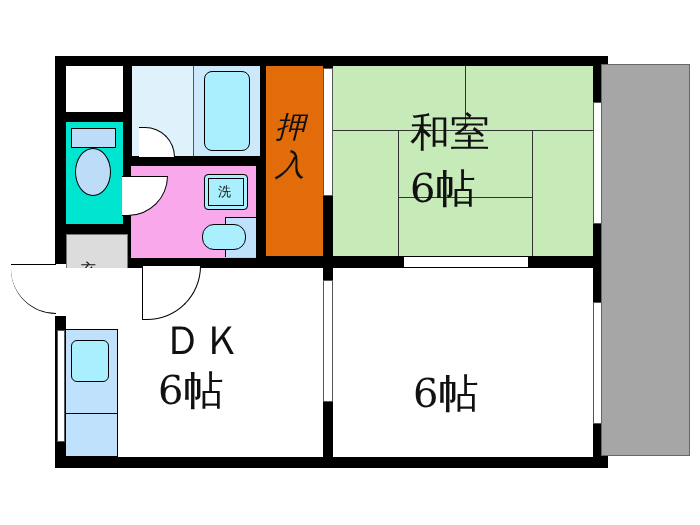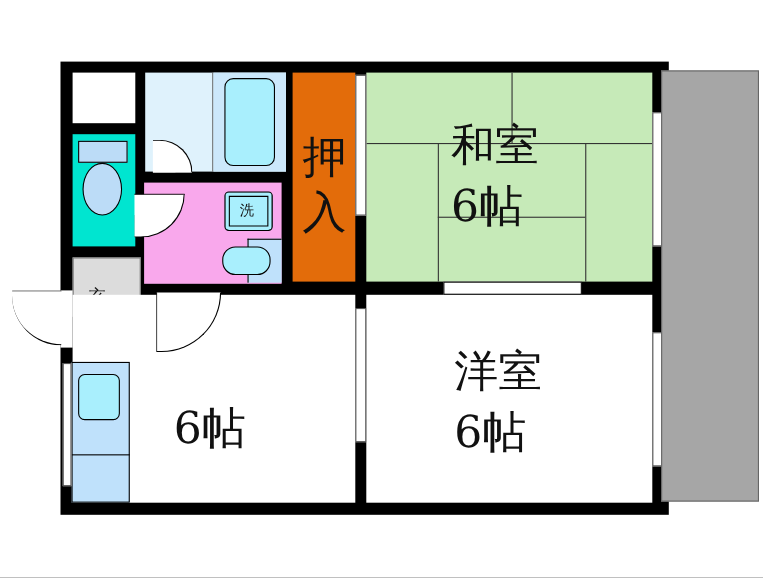--- a/index.html
+++ b/index.html
@@ -35,40 +35,40 @@
   <div class="abs" style="left:139px;top:127px;width:36px;height:30px;background:#fff;border:1px solid #000;border-left:none;border-bottom:none;border-radius:0 36px 0 0;"></div>
 
   <div class="abs" style="left:131px;top:166px;width:125px;height:92px;background:#f9a8ec;"></div>
   <div class="abs" style="left:122px;top:176px;width:46px;height:40px;background:#fff;border:1px solid #000;border-left:none;border-radius:0 0 46px 0;border-top:1px solid #000;"></div>
   <div class="abs" style="left:204px;top:174px;width:44px;height:36px;background:#a9effd;border:1.5px solid #000;border-radius:4px;box-shadow:inset 0 0 0 3px #a9effd,inset 0 0 0 4px #000;"></div>
   <div class="lbl sans" style="left:218px;top:185px;font-size:13px;">洗</div>
   <div class="abs" style="left:225px;top:217px;width:31px;height:40px;background:#bfe1fb;border-left:1px solid #000;border-top:1px solid #000;"></div>
   <div class="abs" style="left:202px;top:224px;width:44px;height:26px;background:#a9effd;border:1.5px solid #000;border-radius:12px;"></div>
 
   <div class="abs" style="left:266px;top:66px;width:57px;height:190px;background:#e36c0a;"></div>
-  <div class="lbl" style="left:275px;top:118px;font-size:40px;width:32px;white-space:normal;word-break:break-all;line-height:1.25;font-family:'DejaVu Sans',sans-serif;">押入</div>
+  <div class="lbl" style="left:275px;top:108px;font-size:30px;width:32px;white-space:normal;word-break:break-all;line-height:1.25;font-family:'DejaVu Sans',sans-serif;font-style:italic;">押入</div>
 
   <div class="abs" style="left:333px;top:66px;width:260px;height:190px;background:#c6eab8;"></div>
   <div class="abs" style="left:465px;top:66px;width:1px;height:64px;background:#333;"></div>
   <div class="abs" style="left:333px;top:130px;width:260px;height:1px;background:#333;"></div>
   <div class="abs" style="left:398px;top:130px;width:1px;height:126px;background:#333;"></div>
   <div class="abs" style="left:532px;top:130px;width:1px;height:126px;background:#333;"></div>
   <div class="abs" style="left:398px;top:197px;width:134px;height:1px;background:#333;"></div>
   <div class="lbl" style="left:410px;top:112px;font-size:40px;">和室</div>
   <div class="lbl" style="left:410px;top:168px;font-size:40px;">6帖</div>
 
   <div class="abs" style="left:66px;top:268px;width:257px;height:189px;background:#fff;"></div>
   <div class="abs" style="left:65px;top:329px;width:53px;height:128px;background:#bfe1fb;border:1px solid #000;"></div>
   <div class="abs" style="left:65px;top:413px;width:53px;height:1px;background:#000;"></div>
   <div class="abs" style="left:71px;top:340px;width:38px;height:42px;background:#a9effd;border:1.5px solid #000;border-radius:6px;"></div>
   <div class="abs" style="left:142px;top:266px;width:59px;height:54px;background:#fff;border:1px solid #000;border-top:none;border-radius:0 0 59px 0;"></div>
+  <div class="lbl" style="left:163px;top:320px;font-size:40px;">ＤＫ</div>
   <div class="lbl" style="left:158px;top:370px;font-size:40px;">6帖</div>
 
   <div class="abs" style="left:333px;top:268px;width:260px;height:189px;background:#fff;"></div>
-  <div class="lbl" style="left:413px;top:318px;font-size:40px;">洋室</div>
   <div class="lbl" style="left:413px;top:373px;font-size:40px;">6帖</div>
 
   <div class="abs" style="left:403px;top:256px;width:126px;height:12px;background:#fff;border:1px solid #000;"></div>
   <div class="abs" style="left:323px;top:68px;width:10px;height:128px;background:#fff;border:1px solid #555;"></div>
   <div class="abs" style="left:323px;top:280px;width:10px;height:122px;background:#fff;border:1px solid #555;"></div>
   <div class="abs" style="left:593px;top:102px;width:10px;height:122px;background:#fff;border:1px solid #555;"></div>
   <div class="abs" style="left:593px;top:302px;width:10px;height:122px;background:#fff;border:1px solid #555;"></div>
   <div class="abs" style="left:57px;top:330px;width:8px;height:112px;background:#fff;border:1px solid #555;"></div>
 
   <div class="abs" style="left:601px;top:64px;width:89px;height:392px;background:#a6a6a6;border:1px solid #666;"></div>

